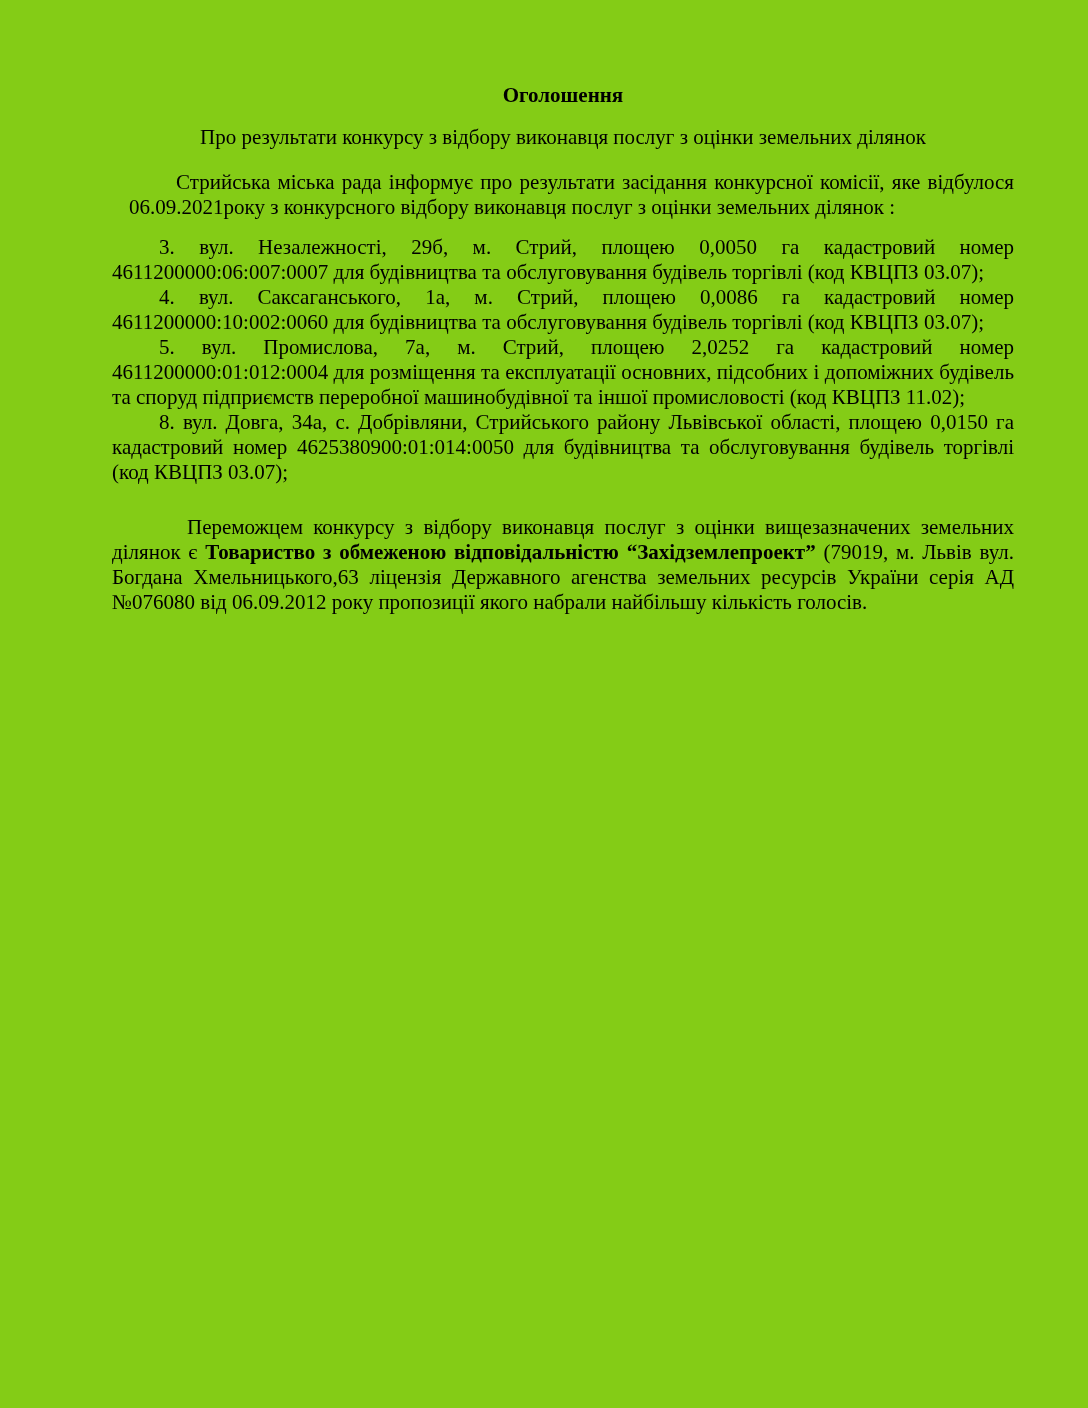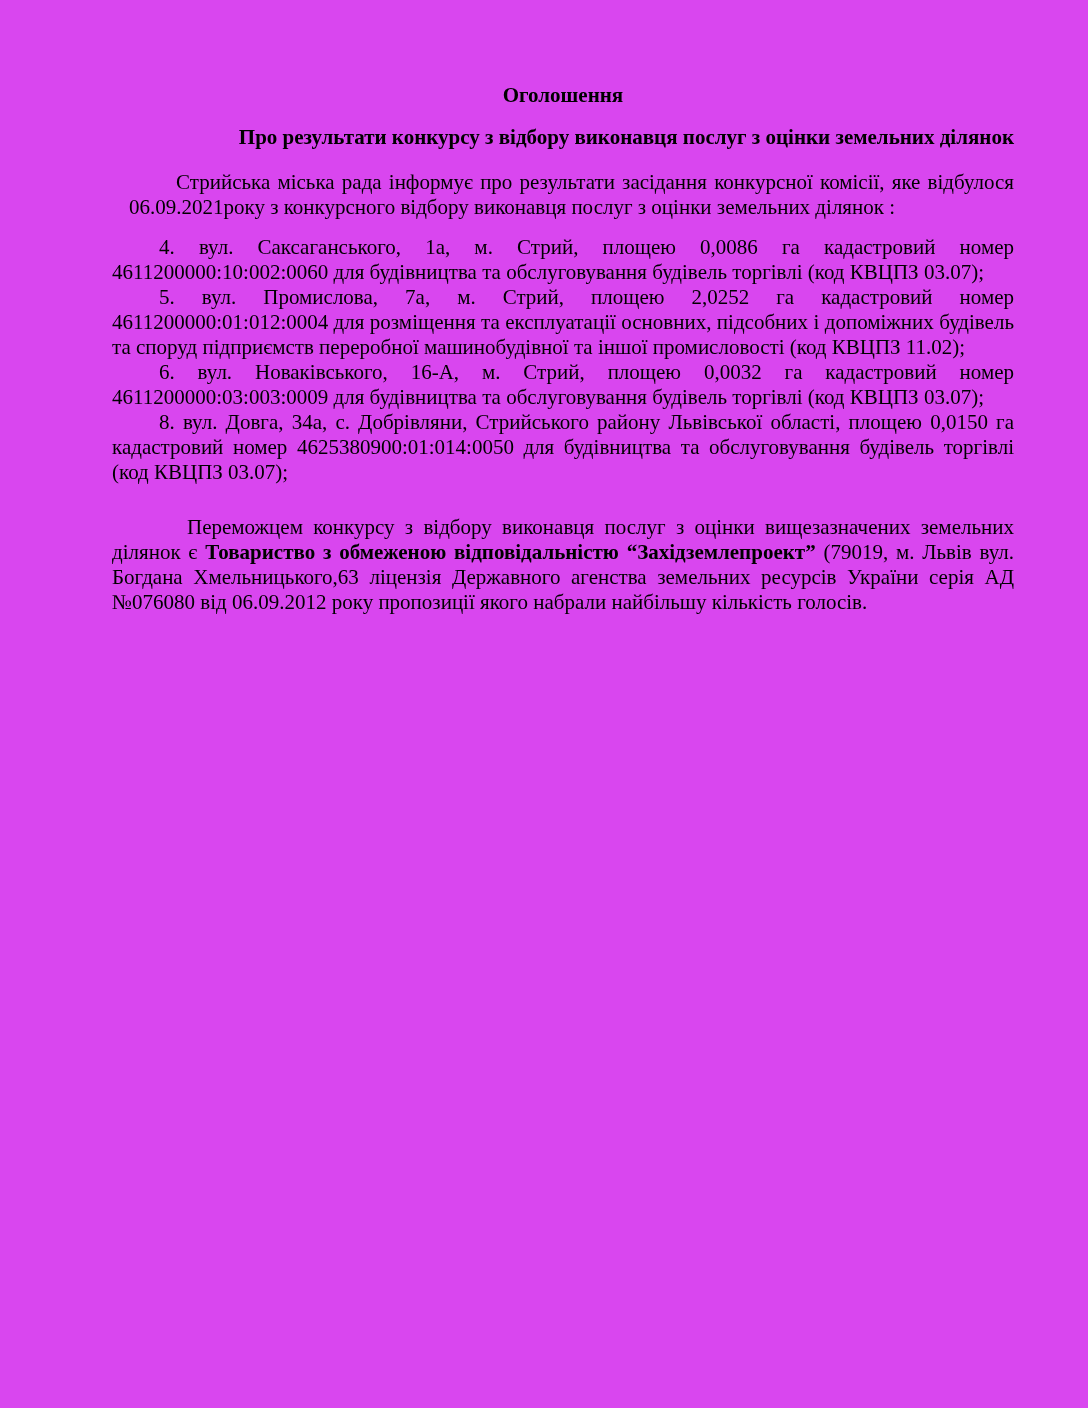--- a/index.html
+++ b/index.html
@@ -4,40 +4,40 @@
 <style>
   html, body {
     margin: 0;
     padding: 0;
     background: #ffffff;
   }
   .page {
     position: relative;
     width: 1088px;
     height: 1408px;
-    background: #d946ef;
+    background: #84cc16;
     color: #000000;
     font-family: "Liberation Serif", "DejaVu Serif", serif;
     font-size: 21px;
     line-height: 25px;
     box-sizing: border-box;
     padding: 83px 74px 0 112px;
     overflow: hidden;
   }
   .doc-title {
     margin: 0 0 17px 0;
     font-size: 21px;
     font-weight: bold;
     text-align: center;
   }
   .doc-subtitle {
     margin: 0 0 20px 0;
     font-size: 21px;
-    font-weight: bold;
-    text-align: right;
+    font-weight: normal;
+    text-align: center;
   }
   .intro {
     margin: 0 0 15px 17px;
     text-align: justify;
     text-indent: 47px;
   }
   .item {
     margin: 0;
     text-align: justify;
     text-indent: 47px;
@@ -59,21 +59,21 @@
 
 <div class="page">
 
   <h1 class="doc-title">Оголошення</h1>
 
   <h2 class="doc-subtitle">Про результати конкурсу з відбору виконавця послуг з оцінки земельних ділянок</h2>
 
   <p class="intro">Стрийська міська рада  інформує  про результати засідання конкурсної комісії, яке відбулося 06.09.2021року з конкурсного відбору виконавця послуг з оцінки земельних ділянок :</p>
 
   <div>
+    <p class="item">3. вул. Незалежності, 29б, м. Стрий, площею 0,0050 га кадастровий номер 4611200000:06:007:0007 для будівництва та обслуговування будівель торгівлі (код КВЦПЗ 03.07);</p>
     <p class="item">4. вул. Саксаганського, 1а, м. Стрий, площею 0,0086 га кадастровий номер 4611200000:10:002:0060 для будівництва та обслуговування будівель торгівлі (код КВЦПЗ 03.07);</p>
     <p class="item">5. вул. Промислова, 7а, м. Стрий, площею 2,0252 га кадастровий номер 4611200000:01:012:0004 для розміщення та експлуатації основних, підсобних і допоміжних будівель та споруд підприємств переробної машинобудівної та іншої промисловості (код КВЦПЗ 11.02);</p>
-    <p class="item">6. вул. Новаківського, 16-А, м. Стрий, площею 0,0032 га кадастровий номер 4611200000:03:003:0009 для будівництва та обслуговування будівель торгівлі (код КВЦПЗ 03.07);</p>
     <p class="item">8. вул. Довга, 34а, с. Добрівляни, Стрийського району Львівської області, площею 0,0150 га кадастровий номер 4625380900:01:014:0050 для будівництва та обслуговування будівель торгівлі (код КВЦПЗ 03.07);</p>
   </div>
 
   <p class="closing"><span>Переможцем конкурсу з відбору виконавця послуг з оцінки вищезазначених земельних ділянок є </span><span class="winner">Товариство з обмеженою відповідальністю “Західземлепроект”</span><span> (79019, м. Львів вул. Богдана Хмельницького,63 ліцензія Державного агенства земельних ресурсів України серія АД №076080 від 06.09.2012 року пропозиції якого набрали найбільшу кількість голосів.</span></p>
 
 </div>
 
 </body></html>

